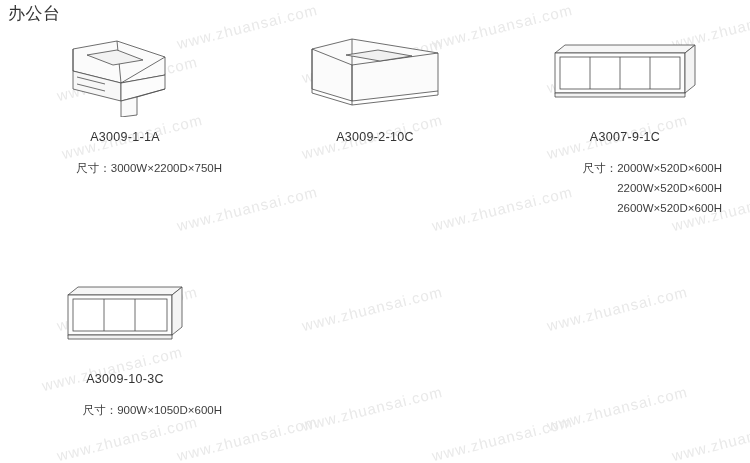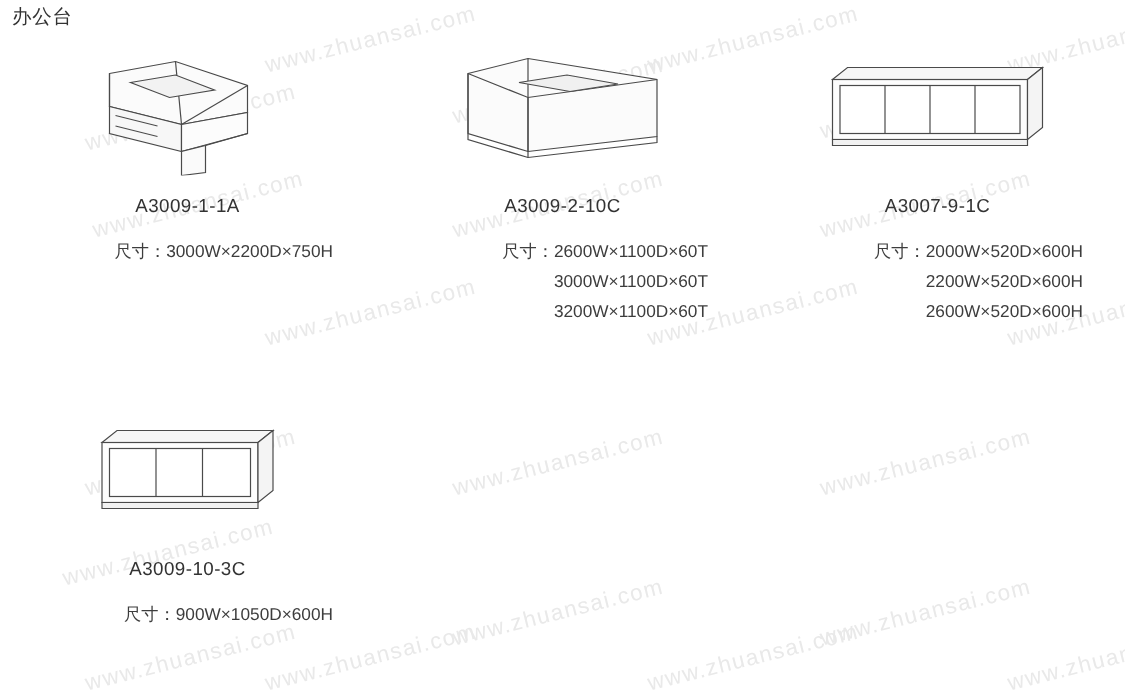--- a/index.html
+++ b/index.html
@@ -12,21 +12,21 @@
     background: #ffffff;
     font-family: "Liberation Sans", sans-serif;
     color: #3b3b3b;
     position: relative;
     overflow: hidden;
   }
   .page-title {
     position: absolute;
     left: 8px;
     top: 2px;
-    font-size: 13px;
+    font-size: 17px;
     color: #333333;
     letter-spacing: 0.5px;
   }
   .grid {
     position: absolute;
     left: 0;
     top: 22px;
     width: 750px;
   }
   .row {
@@ -166,25 +166,20 @@
 
               <path d="M38,20 L70,15 L104,21 L72,26 Z" fill="#f0f0f0"></path>
 
               <path d="M4,54 L4,58 L44,70 L130,60 L130,56"></path>
               <path d="M44,66 L44,70"></path>
             </g>
           </svg>
         </span>
       </div>
       <div class="code">A3009-2-10C</div>
-      <div class="specs">
-        <div>尺寸：2600W×1100D×60T</div>
-        <div>3000W×1100D×60T</div>
-        <div>3200W×1100D×60T</div>
-      </div>
     </div>
 
     <div class="cell">
       <div class="thumb">
         <span>
           <svg width="148" height="62" viewBox="0 0 148 62">
             <g fill="none" stroke="#4a4a4a" stroke-width="0.8">
 
               <path d="M4,12 L14,4 L144,4 L134,12 Z" fill="#f6f6f6"></path>
 

